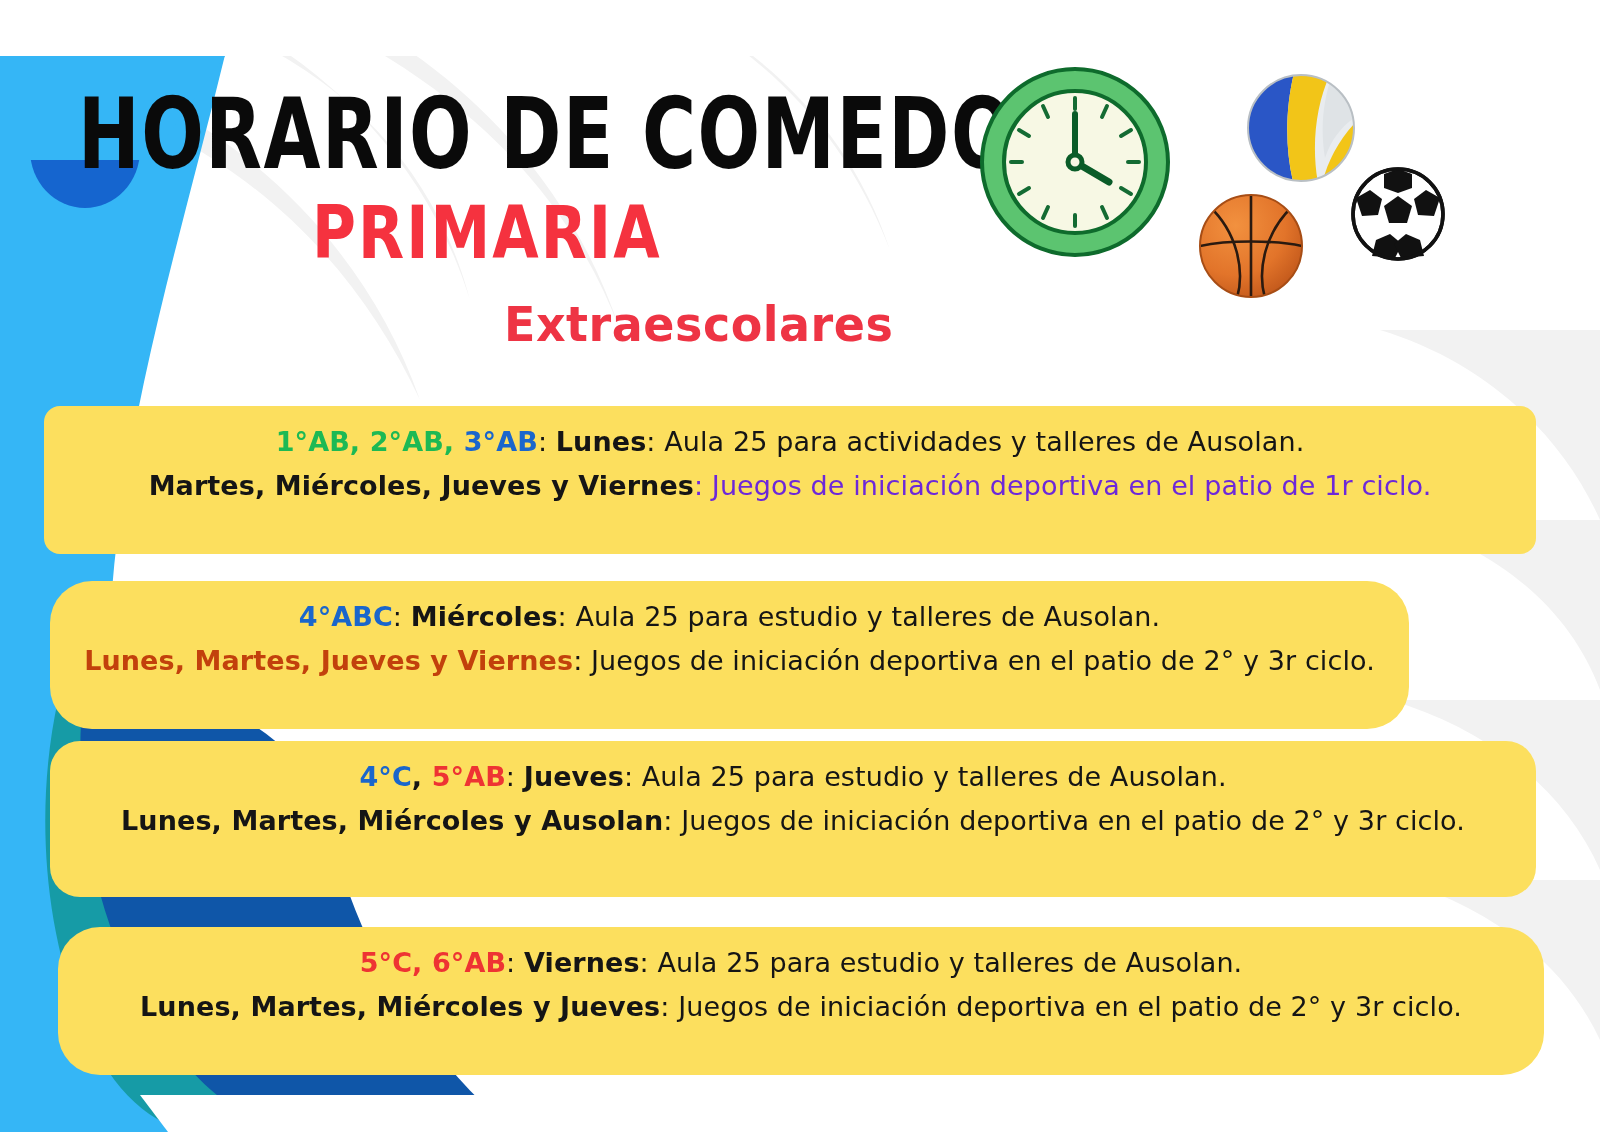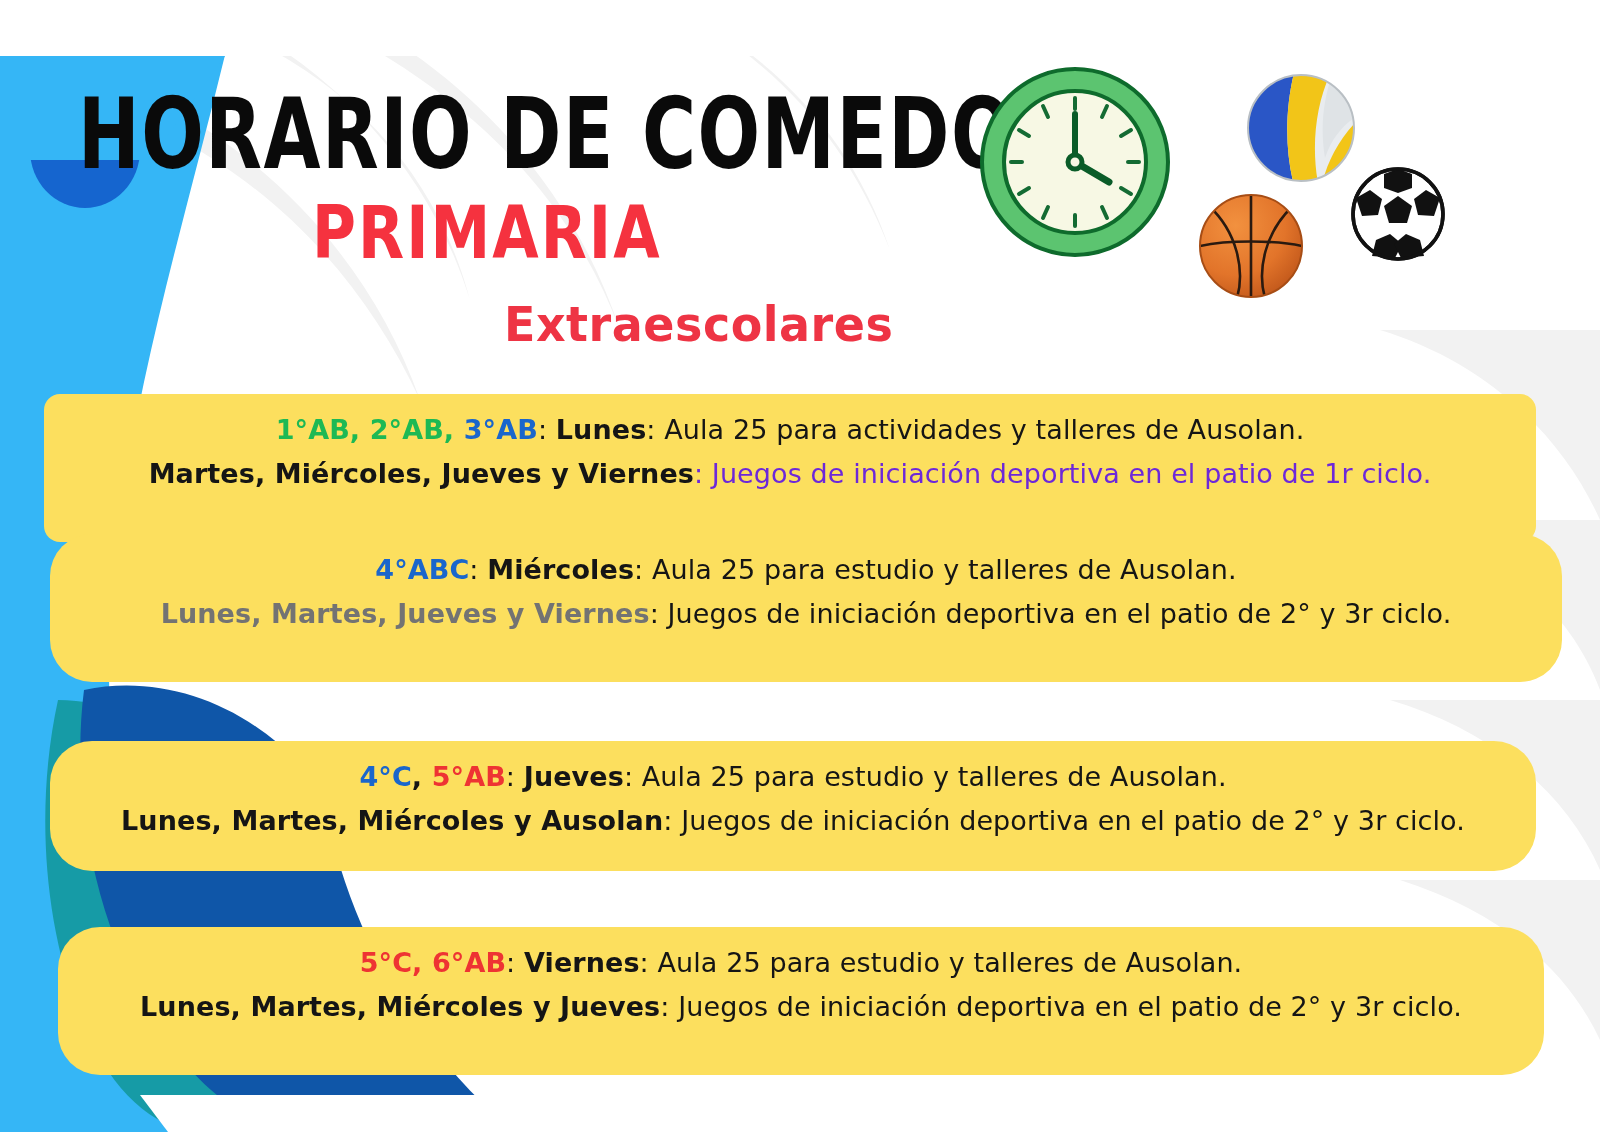--- a/index.html
+++ b/index.html
@@ -91,23 +91,23 @@
     position: absolute;
     background: #fcdf5e;
     border-radius: 42px;
     box-sizing: border-box;
     padding: 14px 30px;
     display: flex;
     flex-direction: column;
     justify-content: flex-start;
     align-items: center;
   }
-  #card-0 { left: 44px;  top: 394px;  width: 1492px; height: 148px; border-radius: 16px; }
-  #card-1 { left: 50px;  top: 534px;  width: 1512px; height: 148px; }
-  #card-2 { left: 50px;  top: 741px;  width: 1486px; height: 130px; }
+  #card-0 { left: 44px;  top: 406px;  width: 1492px; height: 148px; border-radius: 16px; }
+  #card-1 { left: 50px;  top: 581px;  width: 1359px; height: 148px; }
+  #card-2 { left: 50px;  top: 741px;  width: 1486px; height: 156px; border-radius: 30px; }
   #card-3 { left: 58px;  top: 927px;  width: 1486px; height: 148px; }
 
   .card-line {
     font-family: "DejaVu Sans", sans-serif;
     font-size: 27.5px;
     line-height: 44px;
     color: #151515;
     white-space: nowrap;
     letter-spacing: 0.1px;
   }
@@ -244,21 +244,21 @@
     </svg>
   </div>
 
   <div class="cards">
     <div class="card" id="card-0">
         <div class="card-line l1"><span class="seg-bold" style="color: rgb(29, 185, 84);">1°AB, 2°AB, </span><span class="seg-bold" style="color: rgb(26, 102, 204);">3°AB</span><span class="seg-normal" style="color: rgb(21, 21, 21);">: </span><span class="seg-bold" style="color: rgb(21, 21, 21);">Lunes</span><span class="seg-normal" style="color: rgb(21, 21, 21);">: Aula 25 para actividades y talleres de Ausolan.</span></div>
         <div class="card-line l2"><span class="seg-bold" style="color: rgb(21, 21, 21);">Martes, Miércoles, Jueves y Viernes</span><span class="seg-normal" style="color: #6d28d9;">: Juegos de iniciación deportiva en el patio de 1r ciclo.</span></div>
       </div>
     <div class="card" id="card-1">
         <div class="card-line l1"><span class="seg-bold" style="color: rgb(26, 102, 204);">4°ABC</span><span class="seg-normal" style="color: rgb(21, 21, 21);">: </span><span class="seg-bold" style="color: rgb(21, 21, 21);">Miércoles</span><span class="seg-normal" style="color: rgb(21, 21, 21);">: Aula 25 para estudio y talleres de Ausolan.</span></div>
-        <div class="card-line l2"><span class="seg-bold" style="color: #737373;">Lunes, Martes, Jueves y Viernes</span><span class="seg-normal" style="color: rgb(21, 21, 21);">: Juegos de iniciación deportiva en el patio de 2° y 3r ciclo.</span></div>
+        <div class="card-line l2"><span class="seg-bold" style="color: #c2410c;">Lunes, Martes, Jueves y Viernes</span><span class="seg-normal" style="color: rgb(21, 21, 21);">: Juegos de iniciación deportiva en el patio de 2° y 3r ciclo.</span></div>
       </div>
     <div class="card" id="card-2">
         <div class="card-line l1"><span class="seg-bold" style="color: rgb(26, 102, 204);">4°C</span><span class="seg-bold" style="color: rgb(21, 21, 21);">, </span><span class="seg-bold" style="color: rgb(238, 51, 51);">5°AB</span><span class="seg-normal" style="color: rgb(21, 21, 21);">: </span><span class="seg-bold" style="color: rgb(21, 21, 21);">Jueves</span><span class="seg-normal" style="color: rgb(21, 21, 21);">: Aula 25 para estudio y talleres de Ausolan.</span></div>
         <div class="card-line l2"><span class="seg-bold" style="color: rgb(21, 21, 21);">Lunes, Martes, Miércoles y Ausolan</span><span class="seg-normal" style="color: rgb(21, 21, 21);">: Juegos de iniciación deportiva en el patio de 2° y 3r ciclo.</span></div>
       </div>
     <div class="card" id="card-3">
         <div class="card-line l1"><span class="seg-bold" style="color: rgb(238, 51, 51);">5°C, 6°AB</span><span class="seg-normal" style="color: rgb(21, 21, 21);">: </span><span class="seg-bold" style="color: rgb(21, 21, 21);">Viernes</span><span class="seg-normal" style="color: rgb(21, 21, 21);">: Aula 25 para estudio y talleres de Ausolan.</span></div>
         <div class="card-line l2"><span class="seg-bold" style="color: rgb(21, 21, 21); margin-top: 20px;">Lunes, Martes, Miércoles y Jueves</span><span class="seg-normal" style="color: rgb(21, 21, 21);">: Juegos de iniciación deportiva en el patio de 2° y 3r ciclo.</span></div>
       </div>
   </div>

